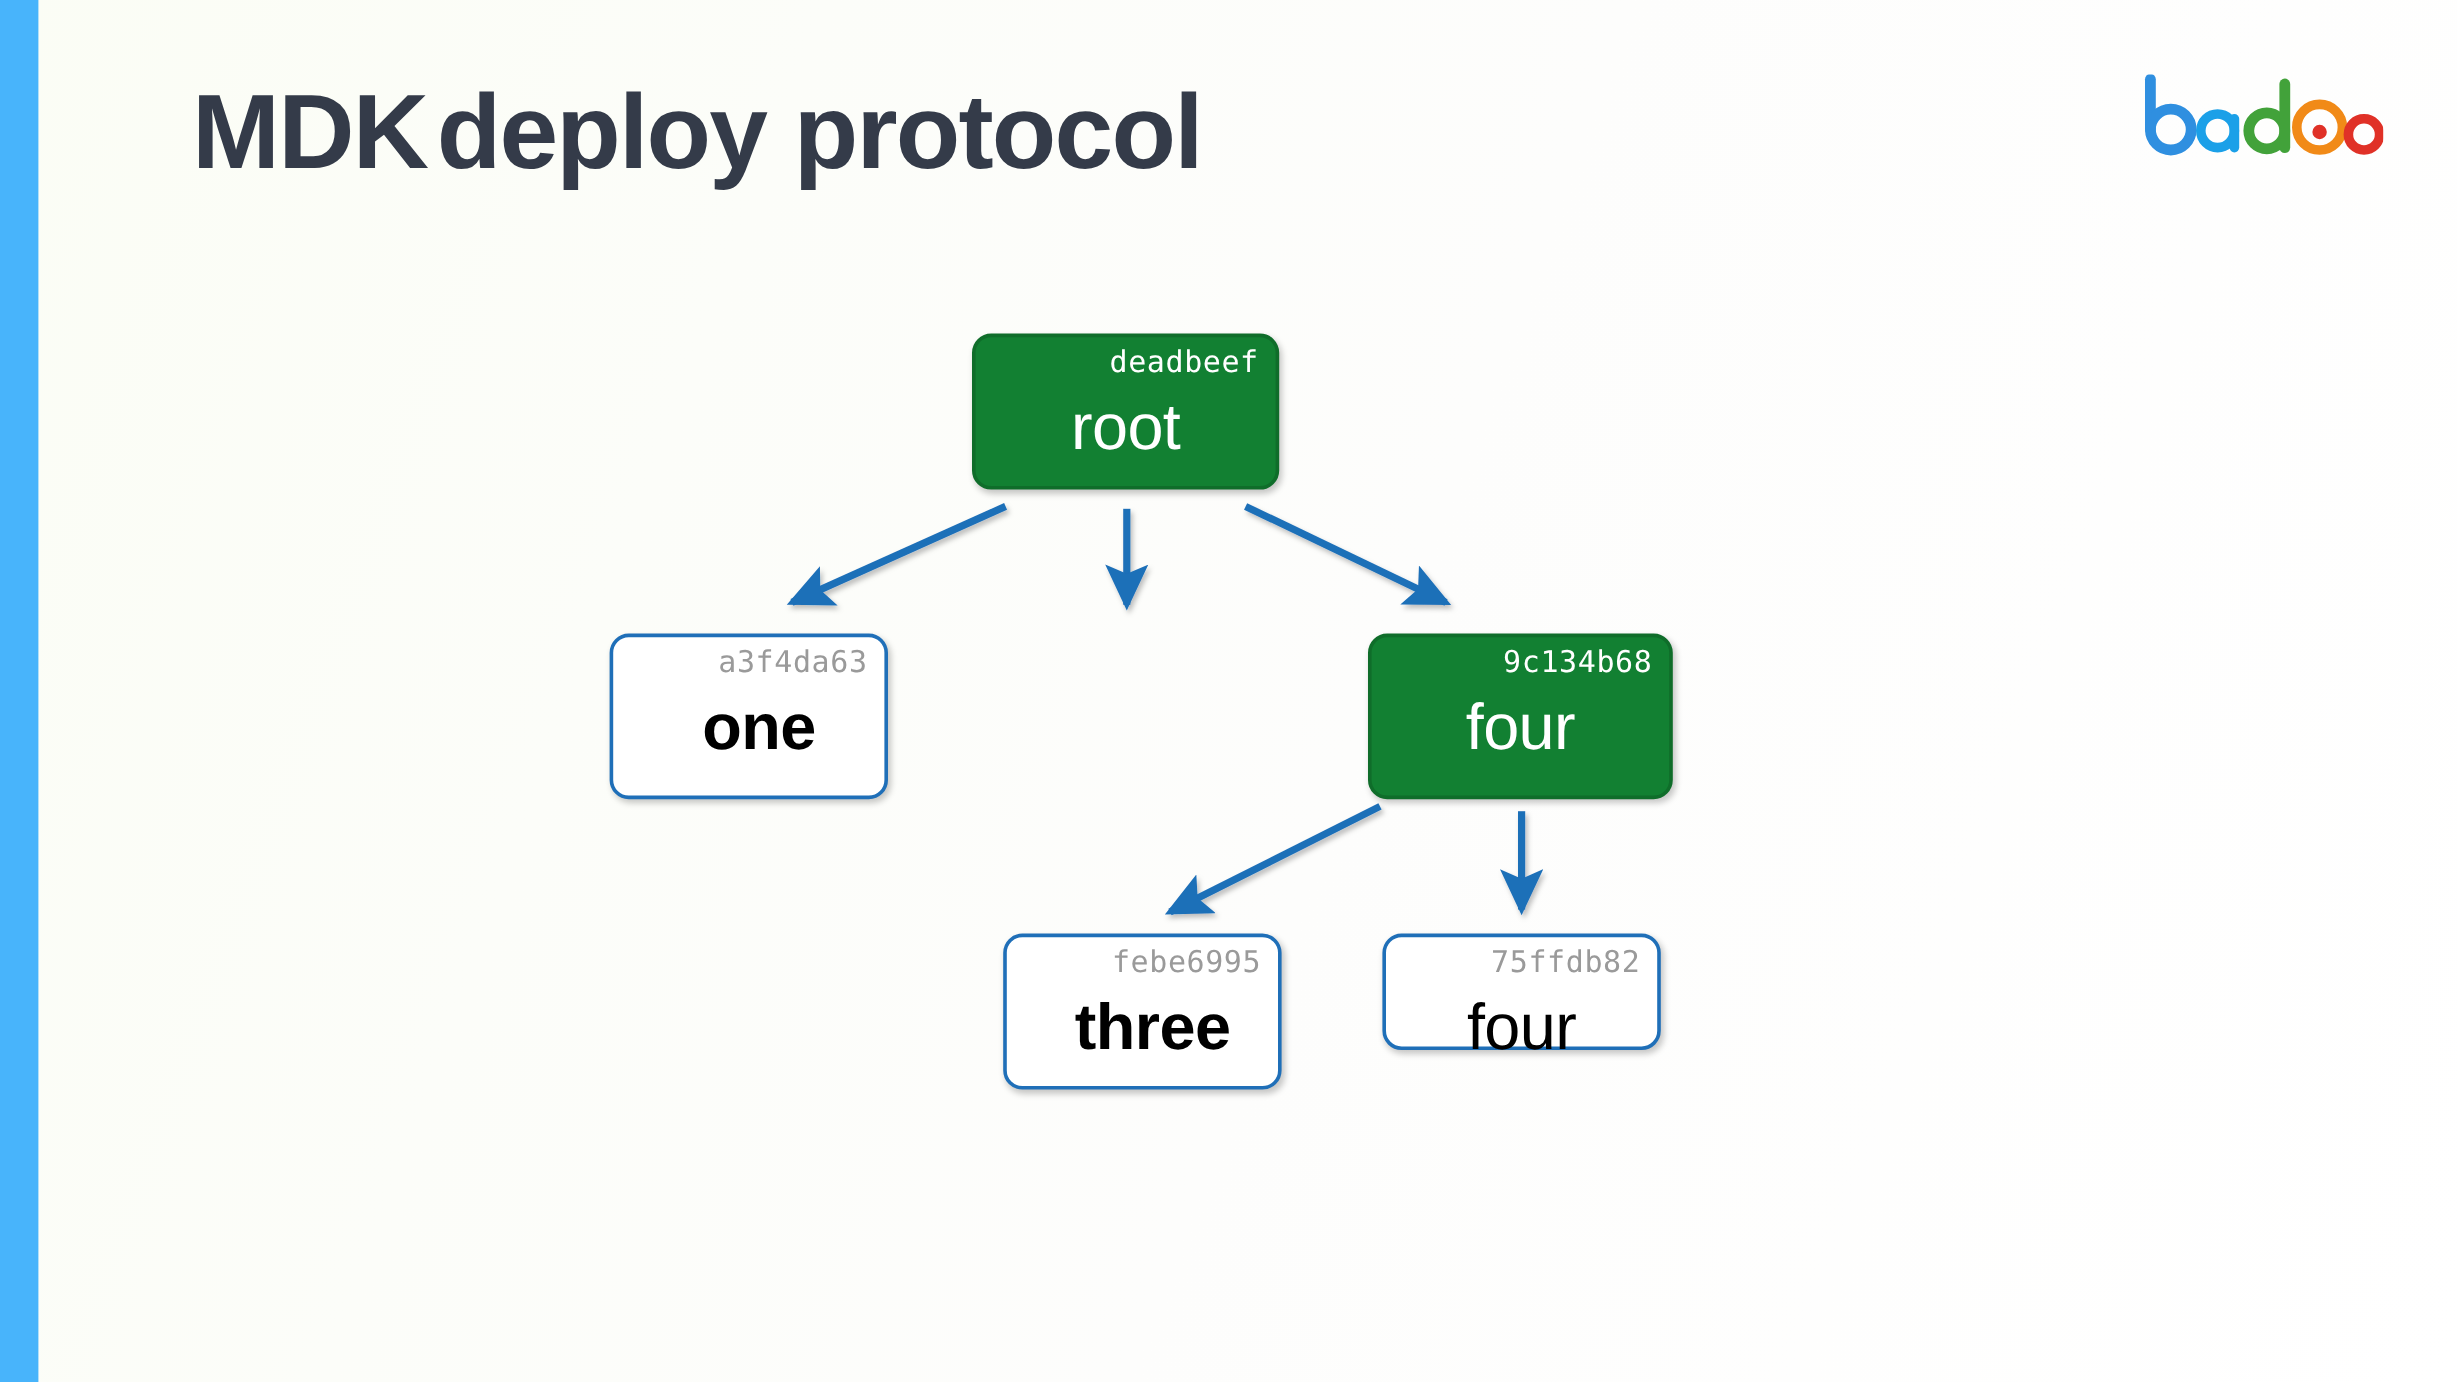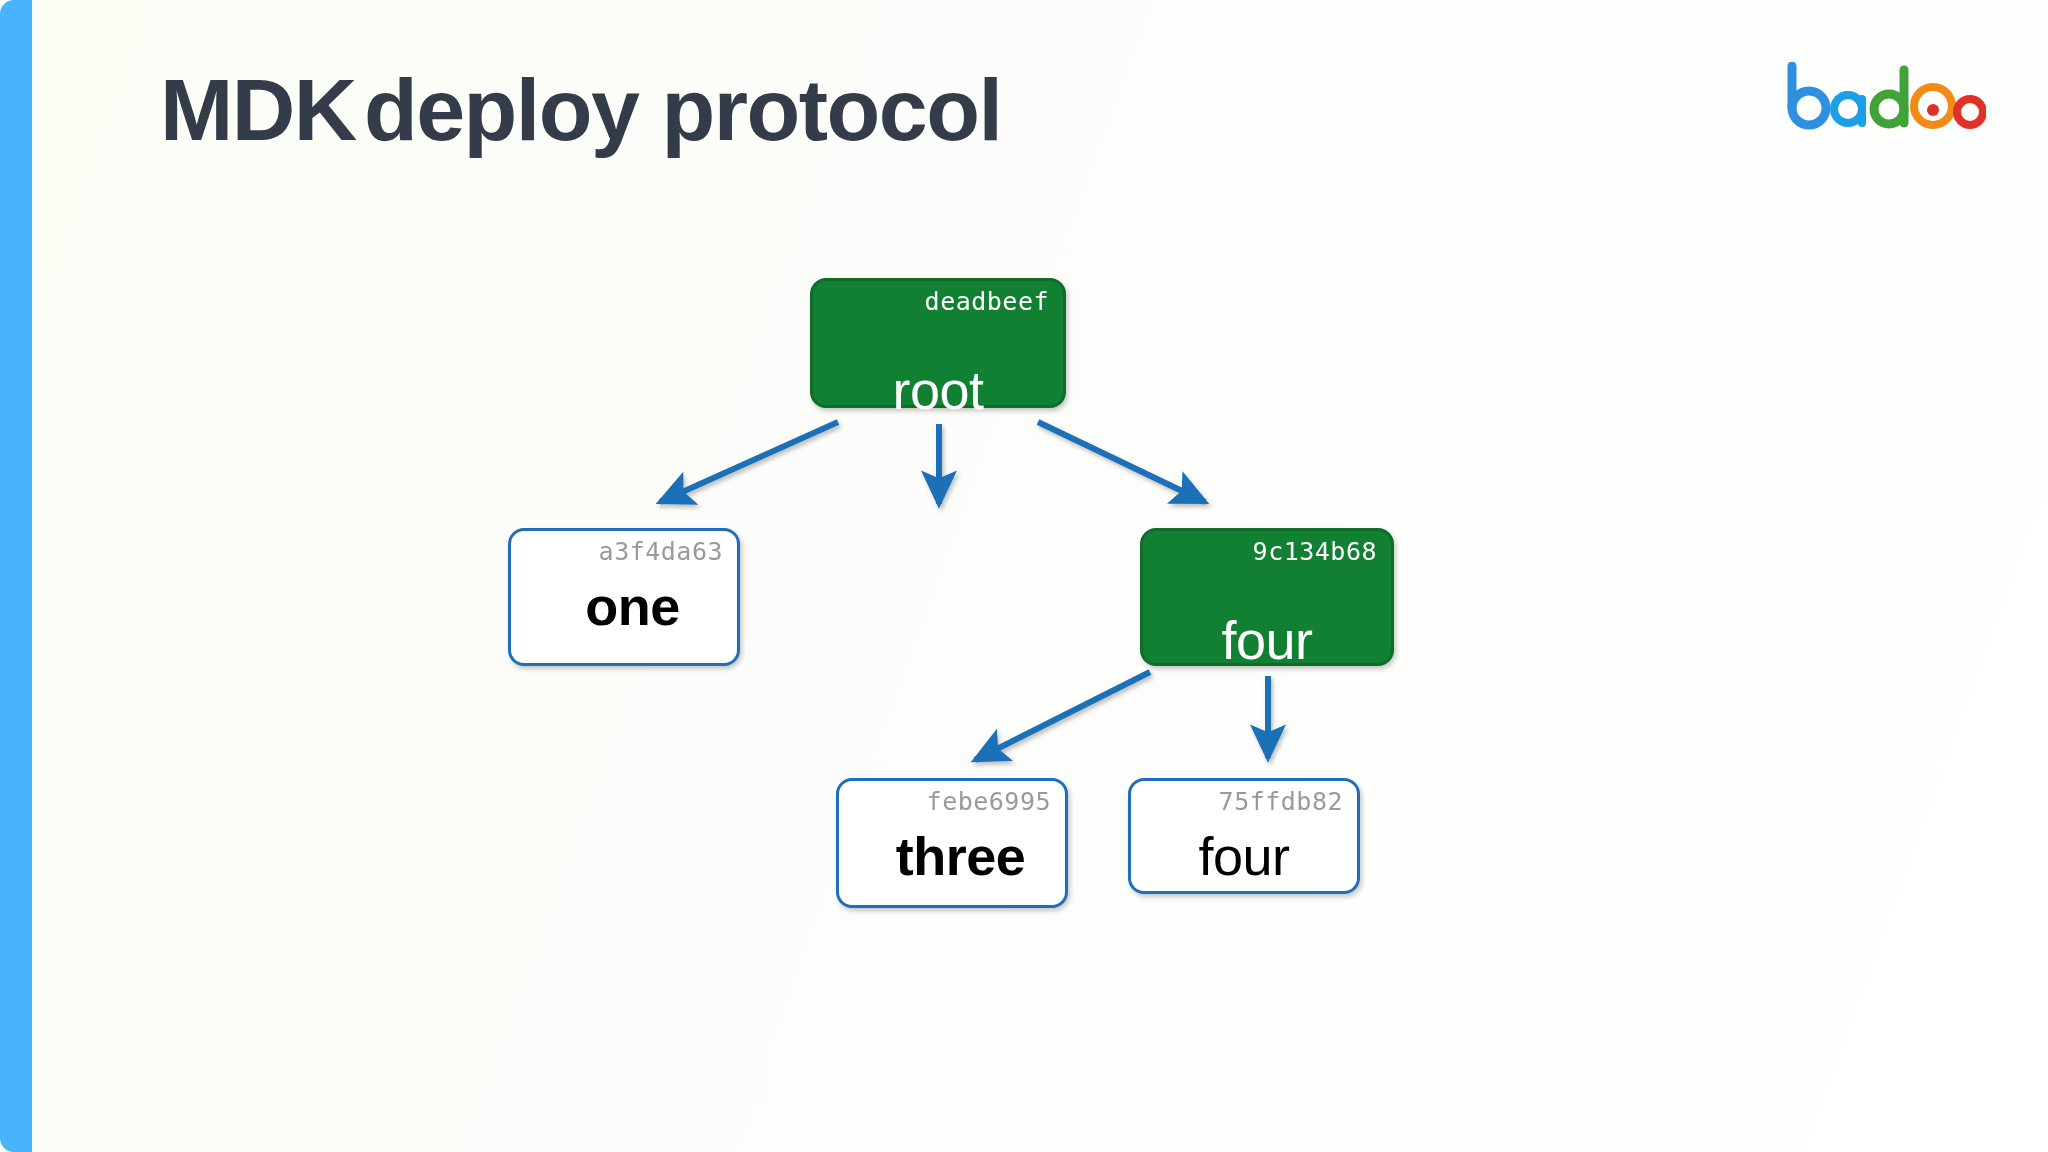--- a/index.html
+++ b/index.html
@@ -13,21 +13,20 @@
     overflow: hidden;
     font-family: "Liberation Sans", sans-serif;
   }
 
   .slide {
     position: relative;
     width: 2048px;
     height: 1152px;
     background: linear-gradient(110deg, #fbfdf5 0%, #fcfdf9 28%, #fdfdfc 55%, #ffffff 100%);
     overflow: hidden;
-    border-radius: 14px;
   }
 
   
   .accent-stripe {
     position: absolute;
     left: 0;
     top: 0;
     width: 32px;
     height: 1152px;
     background: #48b4fb;
@@ -107,21 +106,21 @@
     left: 0;
     right: 0;
     top: 44px;
     text-align: center;
     font-size: 54px;
     font-weight: normal;
     letter-spacing: -0.5px;
     line-height: 1.15;
   }
   .node.plain .node-label { color: #000000; }
-  .node.green .node-label { color: #ffffff; margin-top: 34px; }
+  .node.green .node-label { color: #ffffff; }
 
   .node-label.bold { font-weight: bold; padding-left: 17px; }
 </style>
 </head>
 <body>
 
 <div class="slide">
 
   <div class="accent-stripe"></div>
 
@@ -193,19 +192,19 @@
     <div class="node green" style="left:1140px; top:528px; width:254px; height:138px;">
       <span class="node-hash">9c134b68</span>
       <span class="node-label">four</span>
     </div>
 
     <div class="node plain" style="left:836px; top:778px; width:232px; height:130px;">
       <span class="node-hash">febe6995</span>
       <span class="node-label bold">three</span>
     </div>
 
-    <div class="node plain" style="left:1128px; top:778px; width:232px; height:116px;">
+    <div class="node plain" style="left:1152px; top:778px; width:232px; height:97px;">
       <span class="node-hash">75ffdb82</span>
       <span class="node-label">four</span>
     </div>
 
   </div>
 </div>
 
 </body></html>

